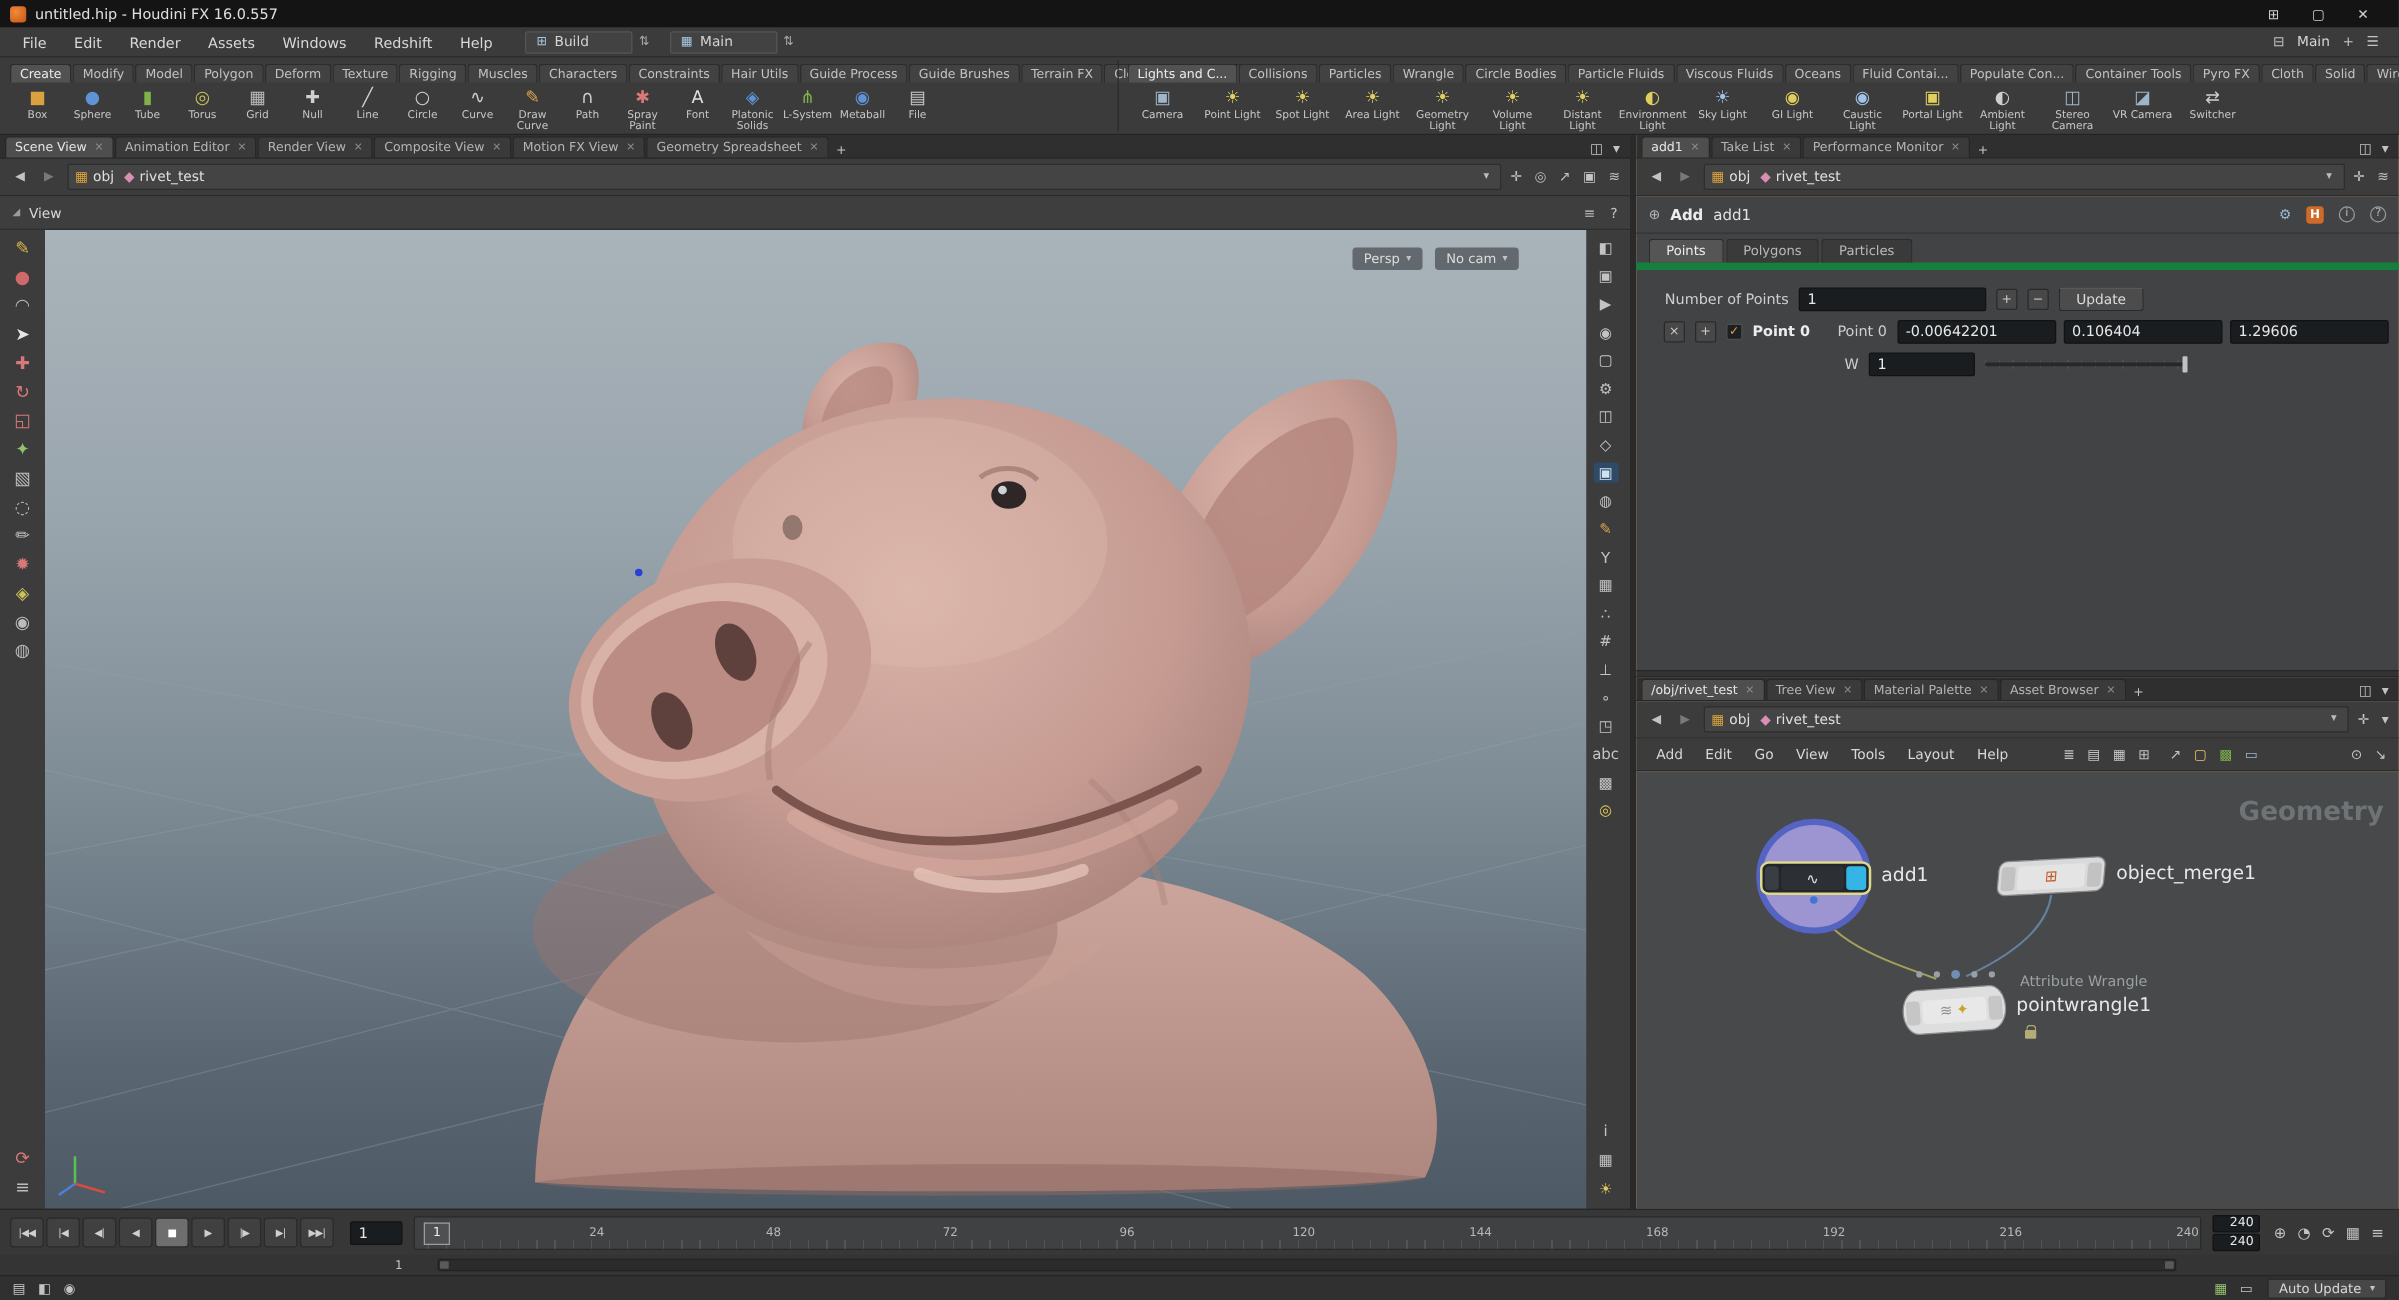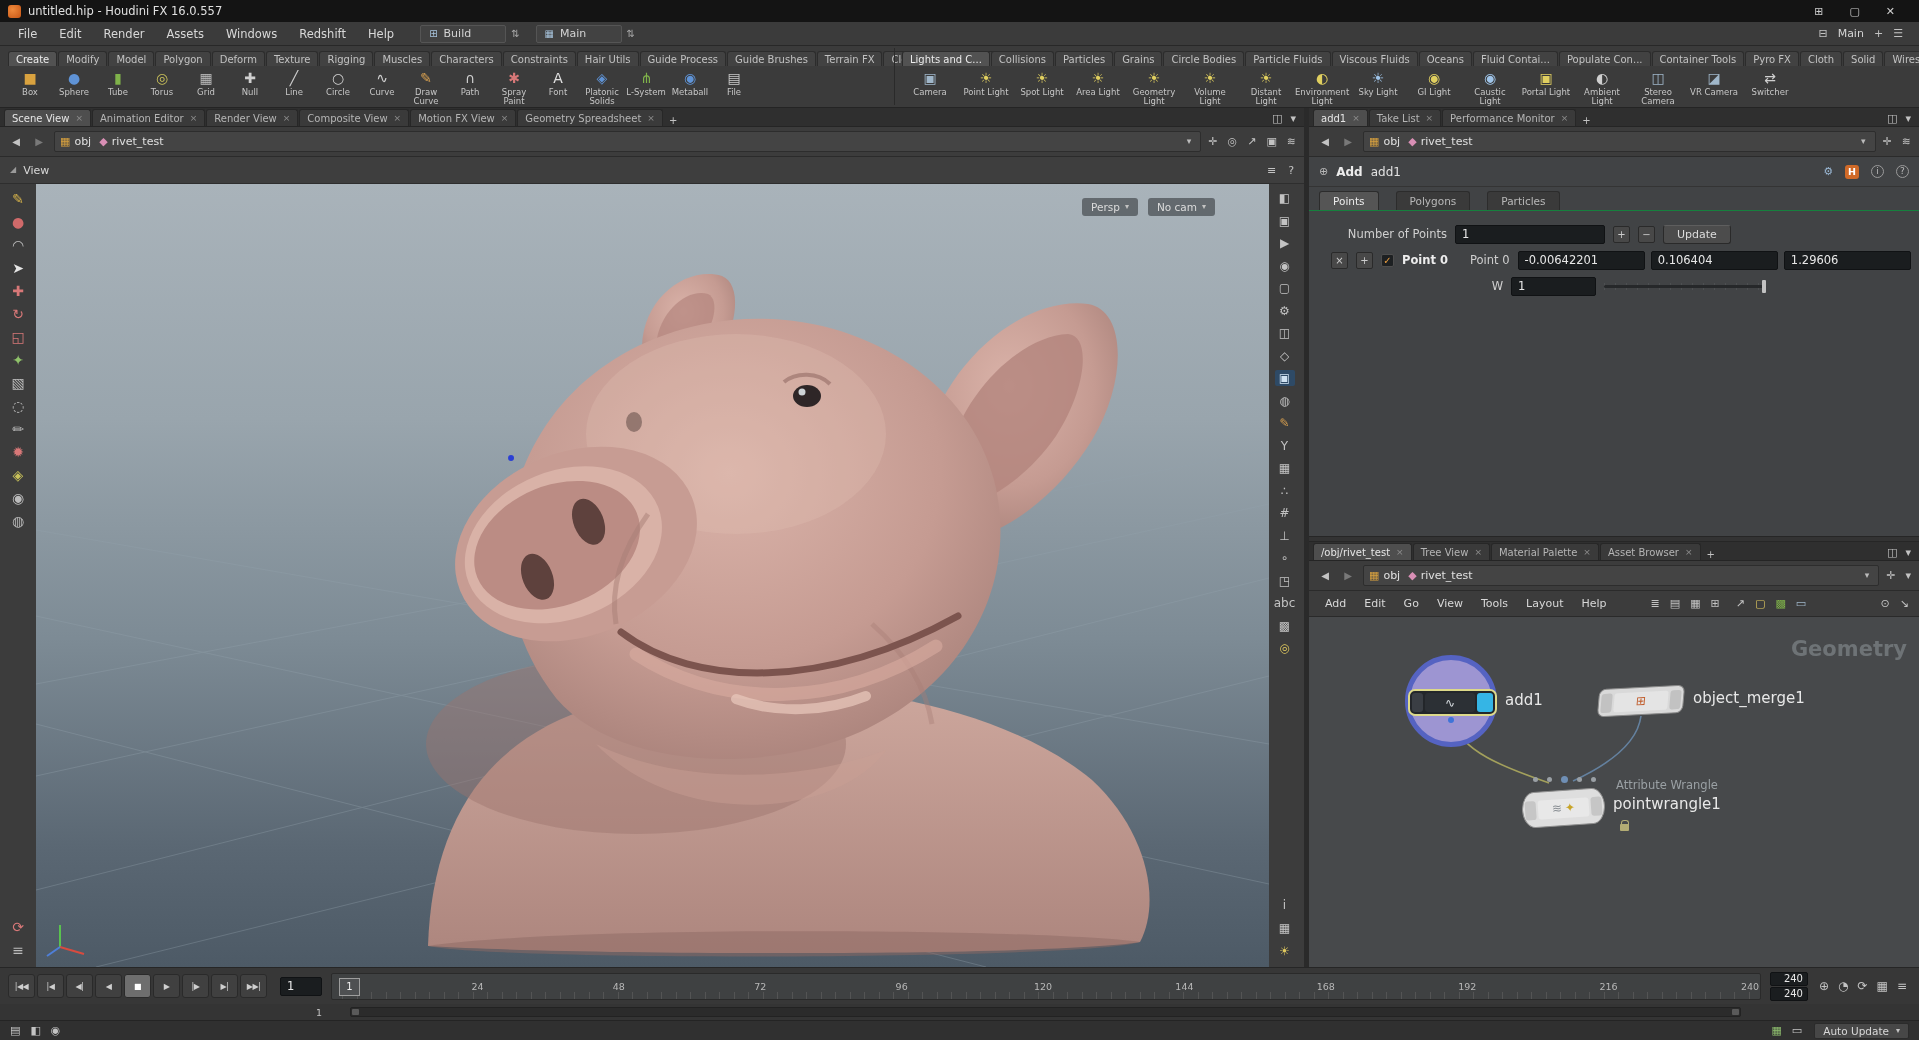--- a/index.html
+++ b/index.html
@@ -71,24 +71,24 @@
 .hsplit{height:6px;background:#333;border-top:1px solid #262626;border-bottom:1px solid #262626}
 
 #right-panel{position:absolute;left:1309px;top:108px;width:610px;height:859px;background:#fdba74;display:flex;flex-direction:column}
 #param-pane{height:379px;background:#414345}
 .param-header{height:30px;display:flex;align-items:center;gap:8px;padding:0 10px;border-bottom:1px solid #343434}
 .ptype{font-weight:bold;font-size:12px;color:#ececec}
 .pname{font-size:12px;color:#e2e2e2}
 .ph-icons{margin-left:auto;display:flex;gap:12px}
 .hbadge{width:14px;height:14px;border-radius:3px;background:#d06a28;color:#fff;font-size:9.5px;font-weight:bold;display:flex;align-items:center;justify-content:center}
 .circ{width:13px;height:13px;border:1px solid #9a9a9a;border-radius:50%;font-size:9px;color:#bbb;display:flex;align-items:center;justify-content:center}
-.folder-tabs{display:flex;gap:17px;padding:4px 10px 0;border-bottom:1px solid #15803d}
+.folder-tabs{display:flex;gap:2px;padding:4px 10px 0;border-bottom:6px solid #15803d}
 .ftab{padding:3px 13px;font-size:10.5px;color:#b8b8b8;background:#3a3a3a;border:1px solid #2c2c2c;border-bottom:none;border-radius:3px 3px 0 0}
 .ftab.active{background:#555;color:#ececec}
-.parm-row{height:26px;display:flex;align-items:center;gap:8px;padding-left:16px;font-size:11.5px}
+.parm-row{height:26px;display:flex;align-items:center;gap:8px;padding-left:0;font-size:11.5px}
 .plabel{text-align:right;color:#cfcfcf;white-space:nowrap}
 .field{background:#1a1d1f;border:1px solid #101214;border-radius:2px;height:19px;display:flex;align-items:center;padding:0 6px;color:#e8e8e8;font-size:11.5px}
 .sqbtn{width:17px;height:17px;background:#484848;border:1px solid #2a2a2a;border-radius:2px;color:#ccc;font-size:10px;display:flex;align-items:center;justify-content:center}
 .btn{height:19px;background:#4c4c4c;border:1px solid #2a2a2a;border-top-color:#5e5e5e;border-radius:3px;padding:0 13px;display:flex;align-items:center;color:#dcdcdc;font-size:11px}
 .chk{width:13px;height:13px;background:#1d2022;border:1px solid #4e4e4e;border-radius:2px;display:flex;align-items:center;justify-content:center}
 .chk.checked::after{content:"✓";color:#e89c3f;font-size:10px}
 .chk.disabled{opacity:.45}
 .graytext{color:#8e8e8e}
 .boldlabel{font-weight:bold;color:#ededed}
 .hslider{position:relative;width:162px;height:16px}
@@ -213,21 +213,21 @@
       </div>
     <span class="icon small">+</span>
     <span class="icon small">▾</span>
   </div>
   <div class="shelf-tabs" style="left:902px">
     <div class="tabgroup">
 
     <div class="shelf-tab active"><span>Lights and C...</span></div>
         <div class="shelf-tab"><span>Collisions</span></div>
         <div class="shelf-tab"><span>Particles</span></div>
-        <div class="shelf-tab"><span>Grains</span></div>
+        <div class="shelf-tab"><span>Wrangle</span></div>
         <div class="shelf-tab"><span>Circle Bodies</span></div>
         <div class="shelf-tab"><span>Particle Fluids</span></div>
         <div class="shelf-tab"><span>Viscous Fluids</span></div>
         <div class="shelf-tab"><span>Oceans</span></div>
         <div class="shelf-tab"><span>Fluid Contai...</span></div>
         <div class="shelf-tab"><span>Populate Con...</span></div>
         <div class="shelf-tab"><span>Container Tools</span></div>
         <div class="shelf-tab"><span>Pyro FX</span></div>
         <div class="shelf-tab"><span>Cloth</span></div>
         <div class="shelf-tab"><span>Solid</span></div>

